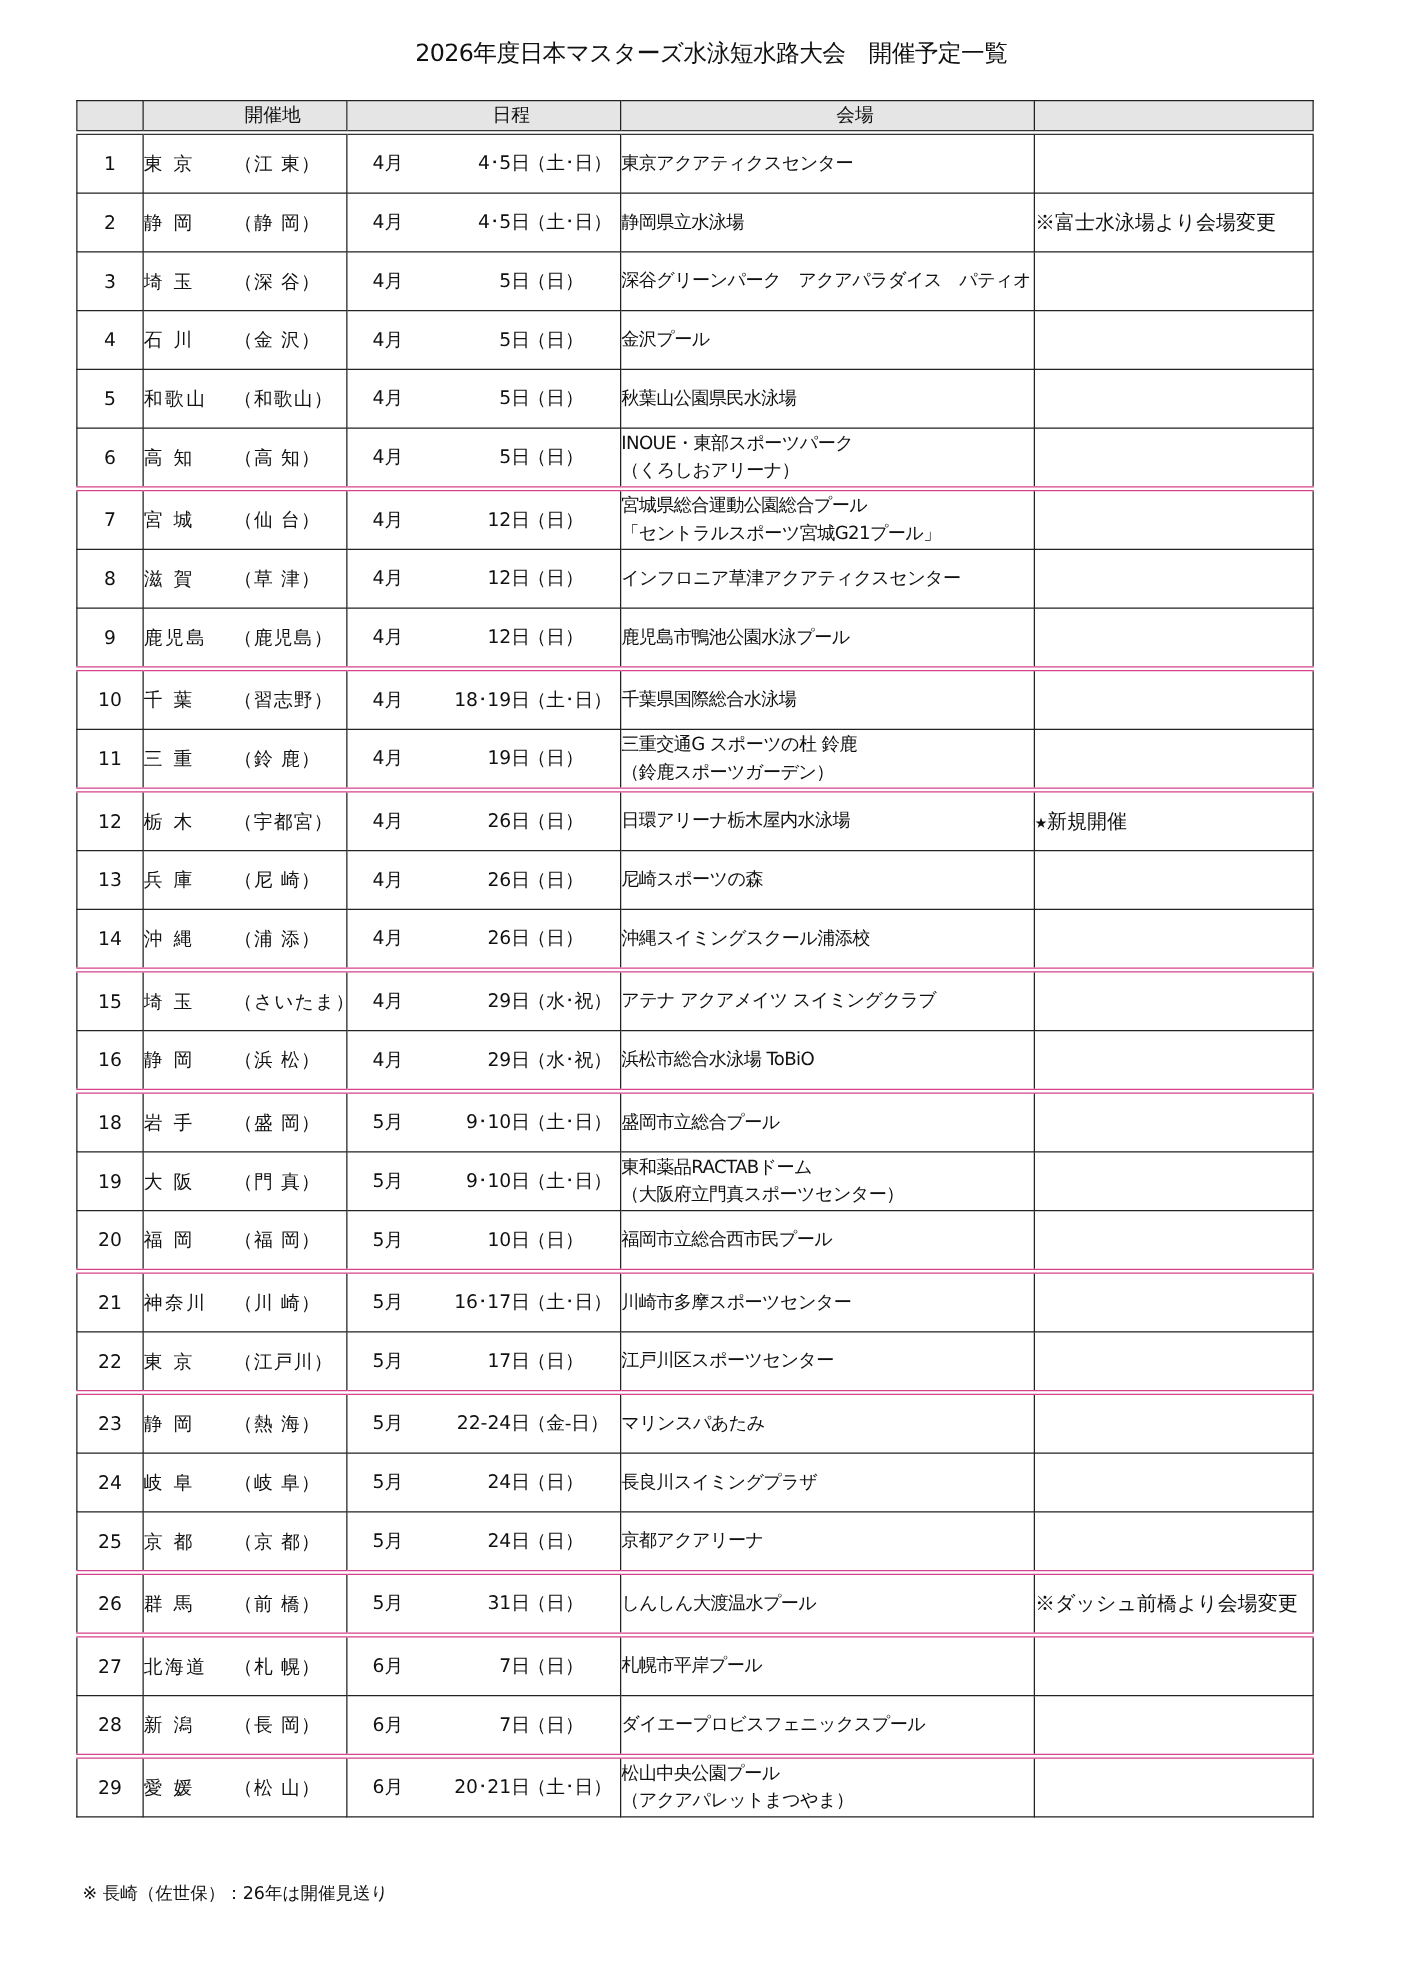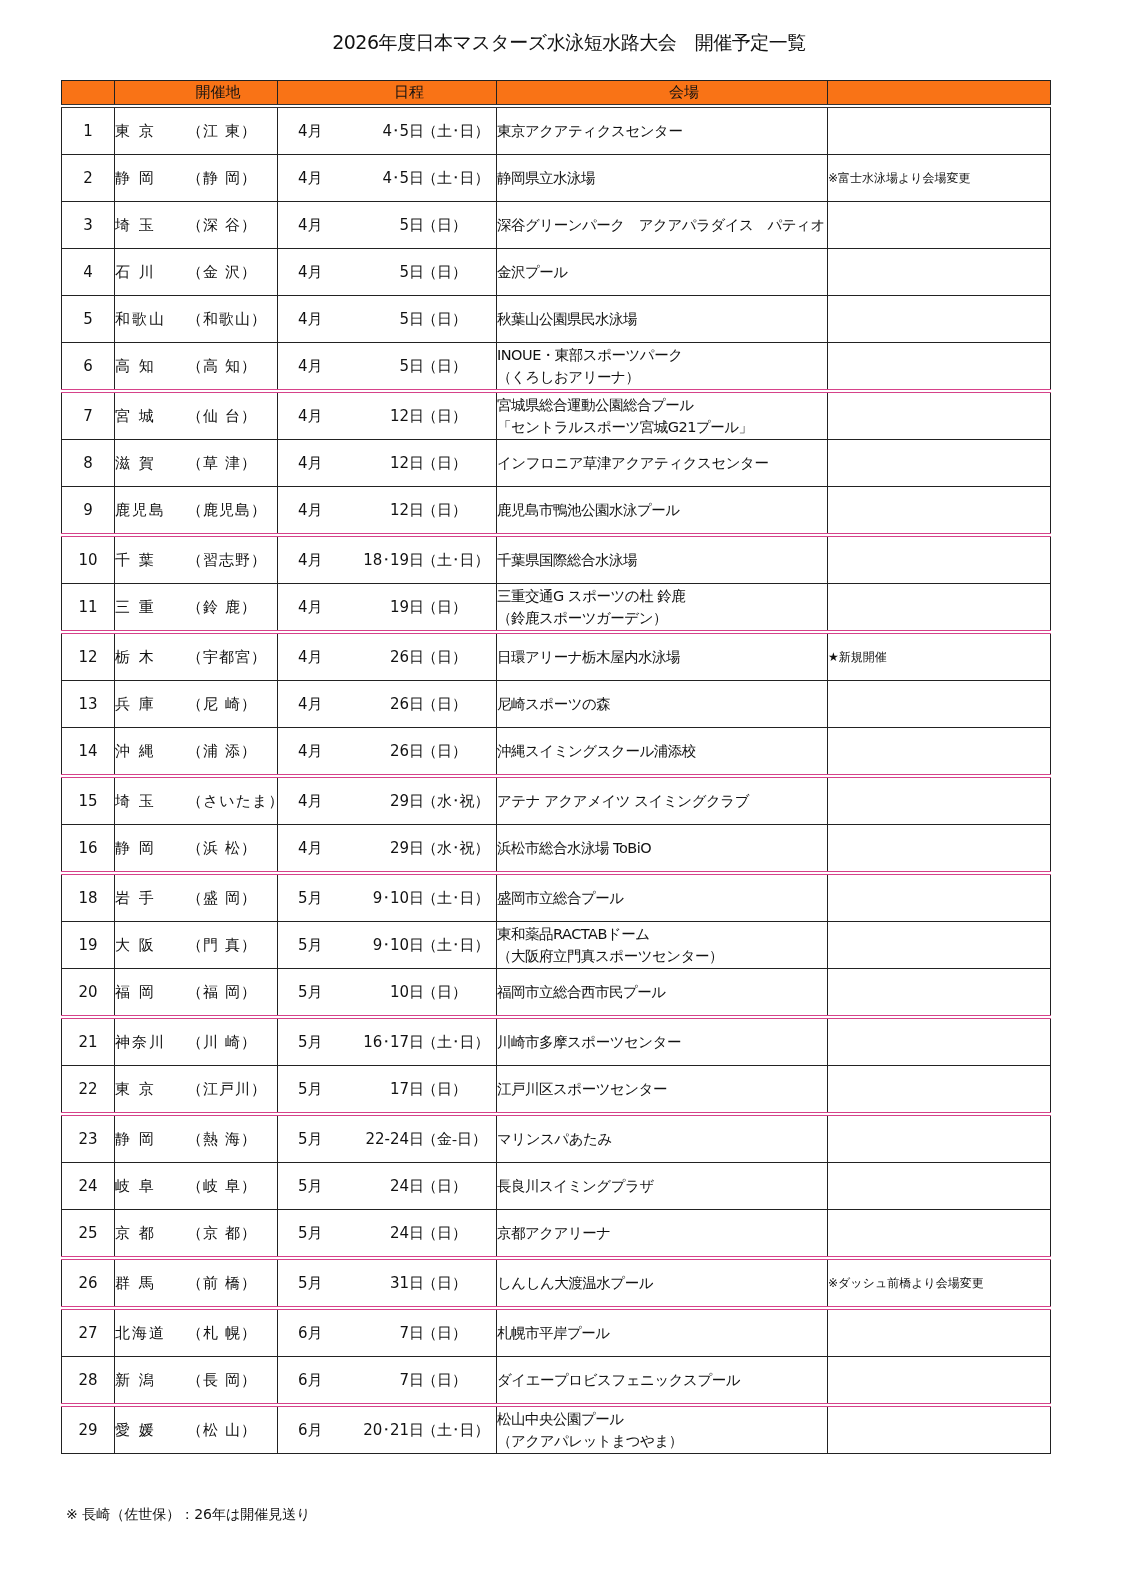--- a/index.html
+++ b/index.html
@@ -13,36 +13,36 @@
   }
   table.sched {
     position: absolute; left: 61px; top: 80px;
     width: 989px; border-collapse: collapse; table-layout: fixed;
     font-size: 15px;
   }
   table.sched th, table.sched td {
     border: 1.5px solid #222; padding: 0; overflow: hidden;
   }
   table.sched thead th {
-    background: #f97316; height: 23px; font-weight: normal; font-size: 15px;
+    background: #e5e5e5; height: 23px; font-weight: normal; font-size: 15px;
     border-bottom: 4px double #333;
     padding-left: 44px;
   }
   table.sched tbody td { height: 46px; }
   tr.sep td { border-top: 4px double #d6428a; }
   td.no { text-align: center; }
   td.loc { padding-left: 10px; white-space: nowrap; margin-top: 44px; }
   td.loc .pref { display: inline-block; width: 72px; letter-spacing: 2px; }
   td.loc .city { display: inline-block; width: 70px; text-align: center; letter-spacing: 1px; }
   td.date { position: relative; white-space: nowrap; }
   td.date .mon { position: absolute; left: 20px; top: 50%; transform: translateY(-50%); }
   td.date .day { position: absolute; right: 72px; top: 50%; transform: translateY(-50%); }
   td.date .dow { position: absolute; right: 10px; top: 50%; transform: translateY(-50%); width: 64px; text-align: left; font-family: Liberation Serif, serif; }
   td.venue { padding-left: 4px; font-size: 14.5px; line-height: 22px; letter-spacing: -0.5px; }
-  td.note { padding-left: 4px; font-size: 12px; white-space: nowrap; }
+  td.note { padding-left: 4px; font-size: 16px; white-space: nowrap; font-family: Liberation Mono, monospace; }
   .footnote {
     position: absolute; left: 66px; top: 1506px; font-size: 14px;
   }
 </style>
 </head>
 <body>
 
 <div class="title">2026年度日本マスターズ水泳短水路大会　開催予定一覧</div>
 
 <table class="sched">

